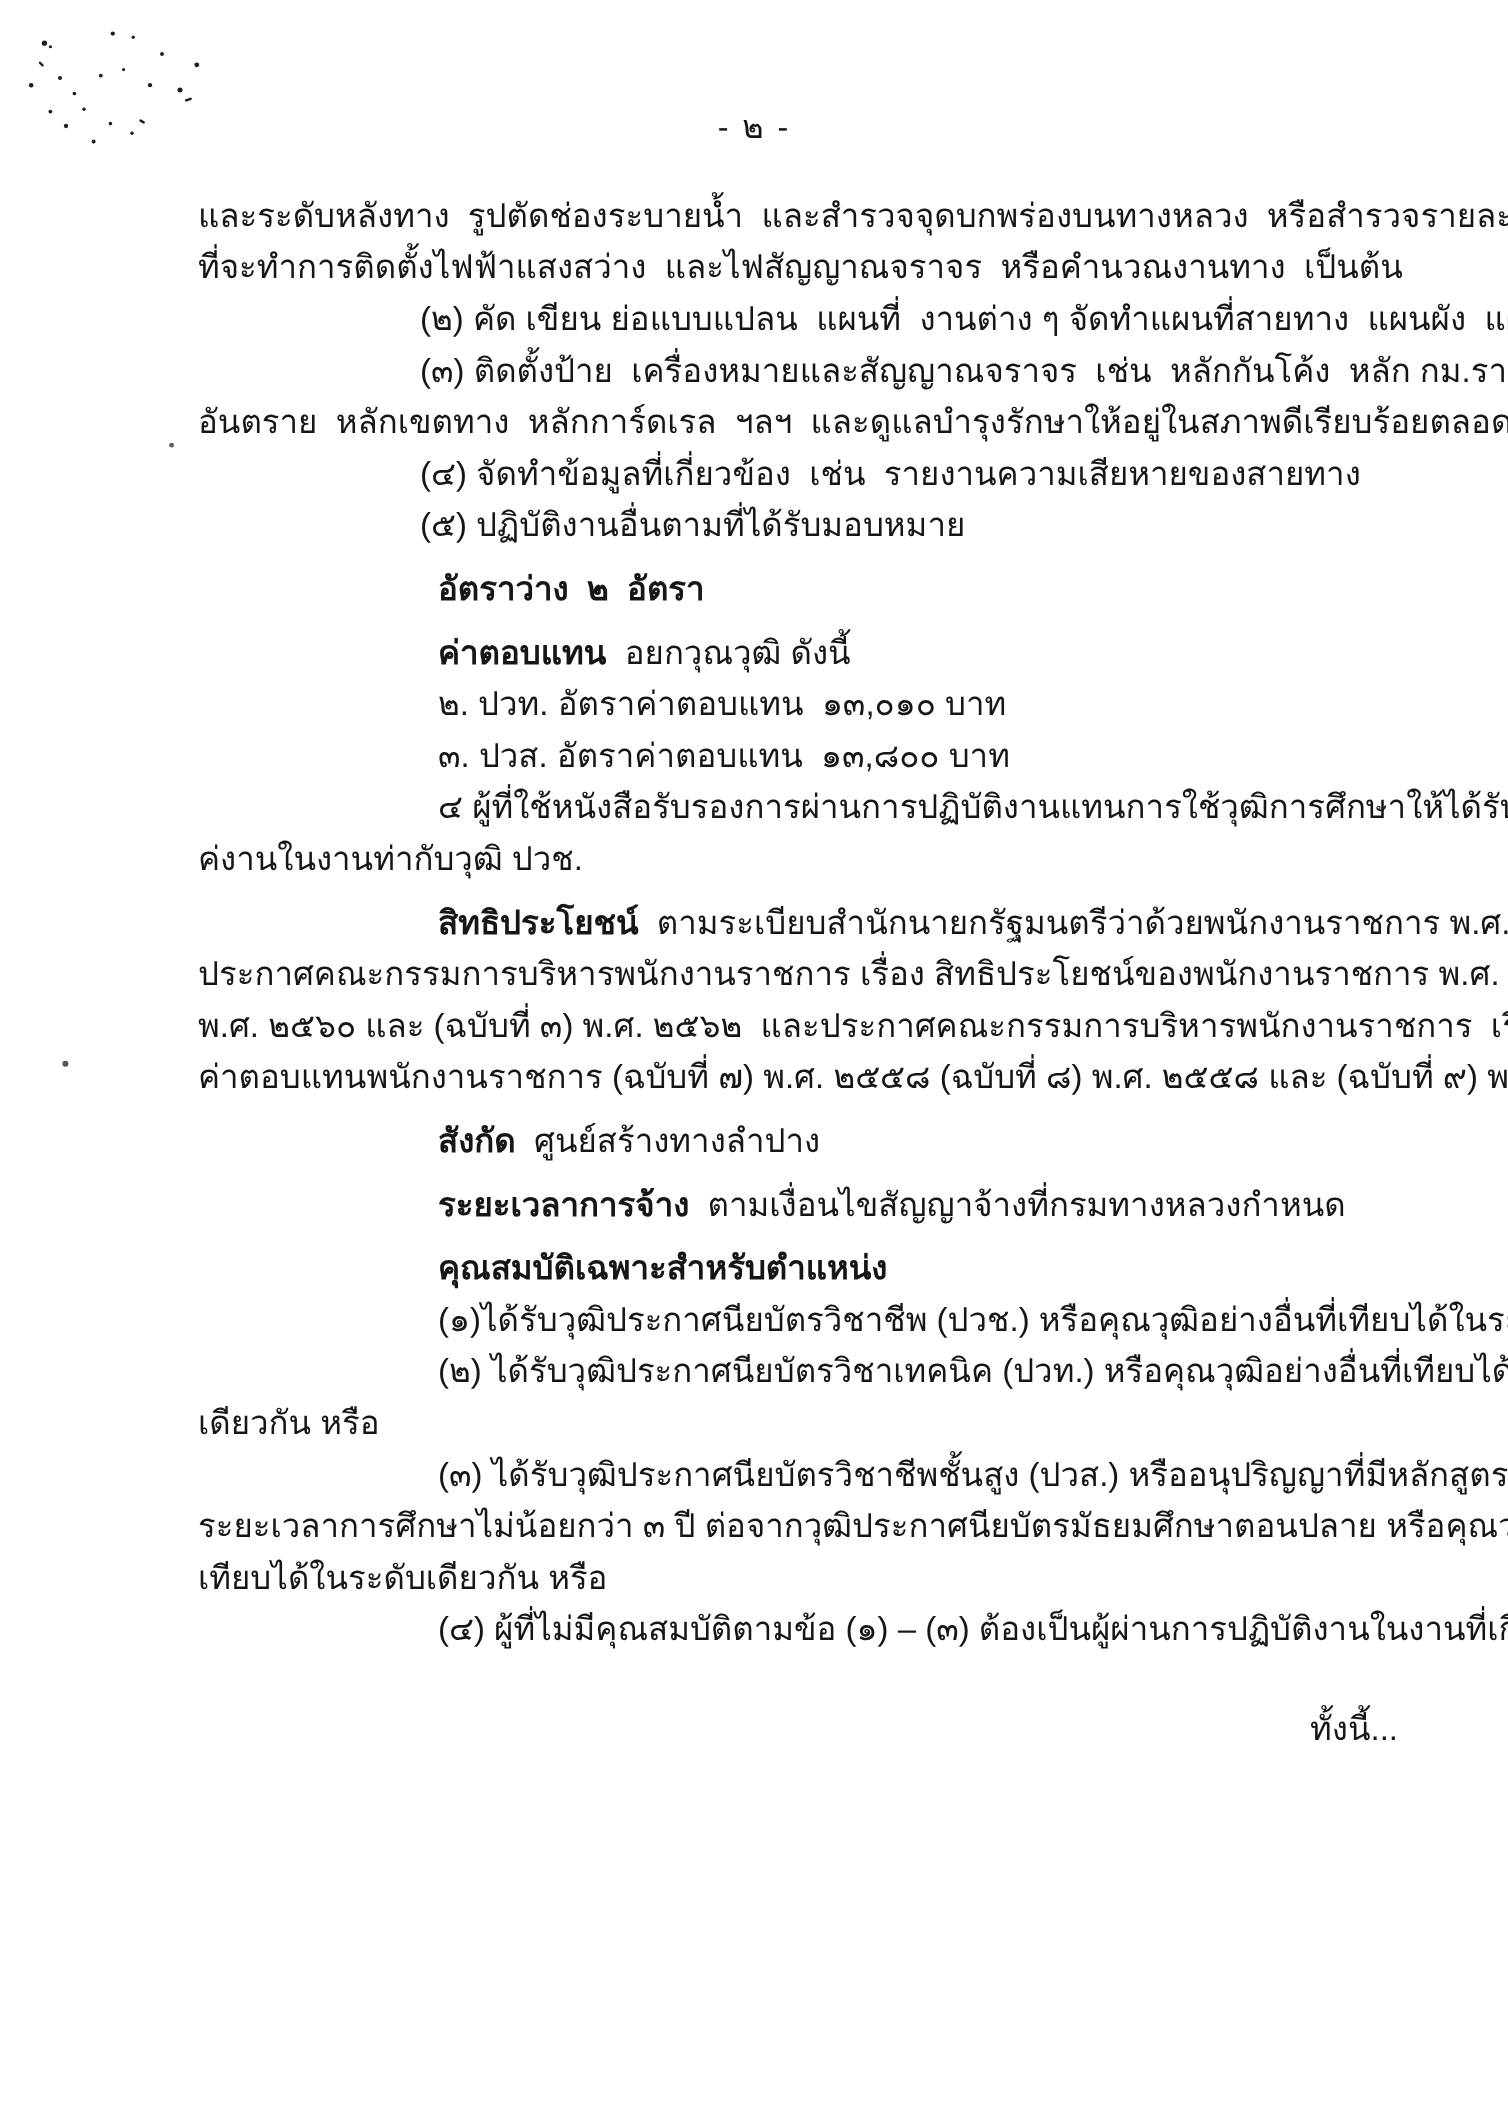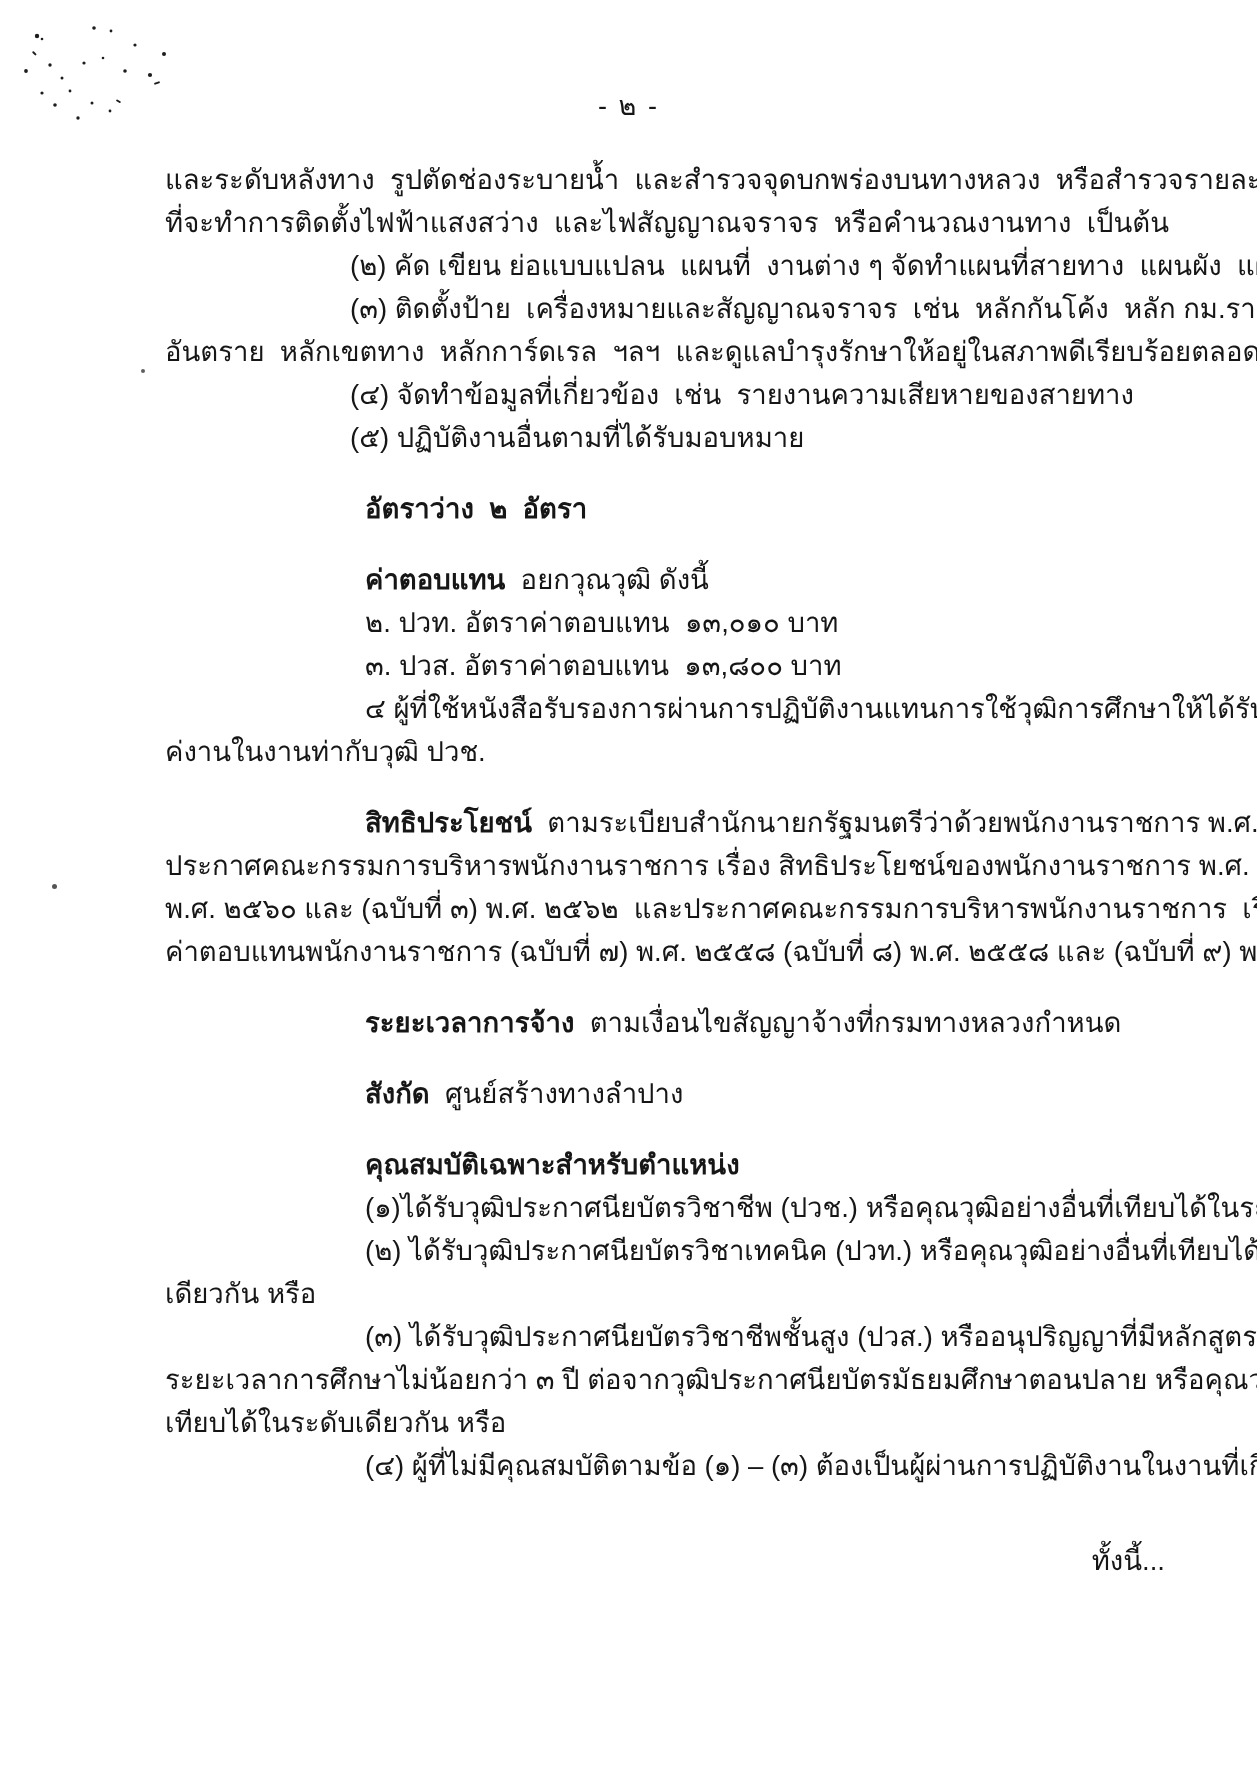--- a/index.html
+++ b/index.html
@@ -28,22 +28,22 @@
     width: 1000px;
     font-size: 27.5px;
   }
   .line {
     white-space: pre;
     height: 43px;
     line-height: 43px;
   }
   .ind-item    { padding-left: 185px; }  
   .ind-section { padding-left: 200px; }  
-  .gap  { margin-top: 28px; }            
-  .gap2 { margin-top: 52px; }            
+  .gap  { margin-top: 10px; }            
+  .gap2 { margin-top: 40px; }            
   .right { text-align: right; }
   .b { font-weight: 700; }
   .noise { position: absolute; left: 14px; top: 22px; }
   .margin-dot {
     position: absolute;
     background: #2a2a2a;
     border-radius: 50%;
   }
   .d1 { left: 141px; top: 369px; width: 4px; height: 4px; opacity: .75; }
   .d2 { left: 52px;  top: 884px; width: 5px; height: 5px; opacity: .8; }
@@ -96,22 +96,22 @@
       <div class="line ind-section gap"><span class="b">อัตราว่าง  ๒  อัตรา</span></div>
       <div class="line ind-section gap"><span class="b">ค่าตอบแทน</span><span>  อยกวุณวุฒิ ดังนี้</span></div>
       <div class="line ind-section"><span>๒. ปวท. อัตราค่าตอบแทน  ๑๓,๐๑๐ บาท</span></div>
       <div class="line ind-section"><span>๓. ปวส. อัตราค่าตอบแทน  ๑๓,๘๐๐ บาท</span></div>
       <div class="line ind-section"><span>๔ ผู้ที่ใช้หนังสือรับรองการผ่านการปฏิบัติงานแทนการใช้วุฒิการศึกษาให้ได้รับอัตรา</span></div>
       <div class="line"><span>ค่งานในงานท่ากับวุฒิ ปวช.</span></div>
       <div class="line ind-section gap"><span class="b">สิทธิประโยชน์</span><span>  ตามระเบียบสำนักนายกรัฐมนตรีว่าด้วยพนักงานราชการ พ.ศ. ๒๕๔๗</span></div>
       <div class="line"><span>ประกาศคณะกรรมการบริหารพนักงานราชการ เรื่อง สิทธิประโยชน์ของพนักงานราชการ พ.ศ. ๒๕๕๔ (ฉบับที่ ๒)</span></div>
       <div class="line"><span>พ.ศ. ๒๕๖๐ และ (ฉบับที่ ๓) พ.ศ. ๒๕๖๒  และประกาศคณะกรรมการบริหารพนักงานราชการ  เรื่อง</span></div>
       <div class="line"><span>ค่าตอบแทนพนักงานราชการ (ฉบับที่ ๗) พ.ศ. ๒๕๕๘ (ฉบับที่ ๘) พ.ศ. ๒๕๕๘ และ (ฉบับที่ ๙) พ.ศ. ๒๕๖๑</span></div>
+      <div class="line ind-section gap"><span class="b">สังกัด</span><span>  ศูนย์สร้างทางลำปาง</span></div>
       <div class="line ind-section gap"><span class="b">ระยะเวลาการจ้าง</span><span>  ตามเงื่อนไขสัญญาจ้างที่กรมทางหลวงกำหนด</span></div>
-      <div class="line ind-section gap"><span class="b">สังกัด</span><span>  ศูนย์สร้างทางลำปาง</span></div>
       <div class="line ind-section gap"><span class="b">คุณสมบัติเฉพาะสำหรับตำแหน่ง</span></div>
       <div class="line ind-section"><span>(๑)ได้รับวุฒิประกาศนียบัตรวิชาชีพ (ปวช.) หรือคุณวุฒิอย่างอื่นที่เทียบได้ในระดับเดียวกัน หรือ</span></div>
       <div class="line ind-section"><span>(๒) ได้รับวุฒิประกาศนียบัตรวิชาเทคนิค (ปวท.) หรือคุณวุฒิอย่างอื่นที่เทียบได้ในระดับ</span></div>
       <div class="line"><span>เดียวกัน หรือ</span></div>
       <div class="line ind-section"><span>(๓) ได้รับวุฒิประกาศนียบัตรวิชาชีพชั้นสูง (ปวส.) หรืออนุปริญญาที่มีหลักสูตรกำหนด</span></div>
       <div class="line"><span>ระยะเวลาการศึกษาไม่น้อยกว่า ๓ ปี ต่อจากวุฒิประกาศนียบัตรมัธยมศึกษาตอนปลาย หรือคุณวุฒิอย่างอื่นที่</span></div>
       <div class="line"><span>เทียบได้ในระดับเดียวกัน หรือ</span></div>
       <div class="line ind-section"><span>(๔) ผู้ที่ไม่มีคุณสมบัติตามข้อ (๑) – (๓) ต้องเป็นผู้ผ่านการปฏิบัติงานในงานที่เกี่ยวข้องกับ</span></div>
       <div class="line gap2 right"><span>ทั้งนี้...</span></div>
     </div>

